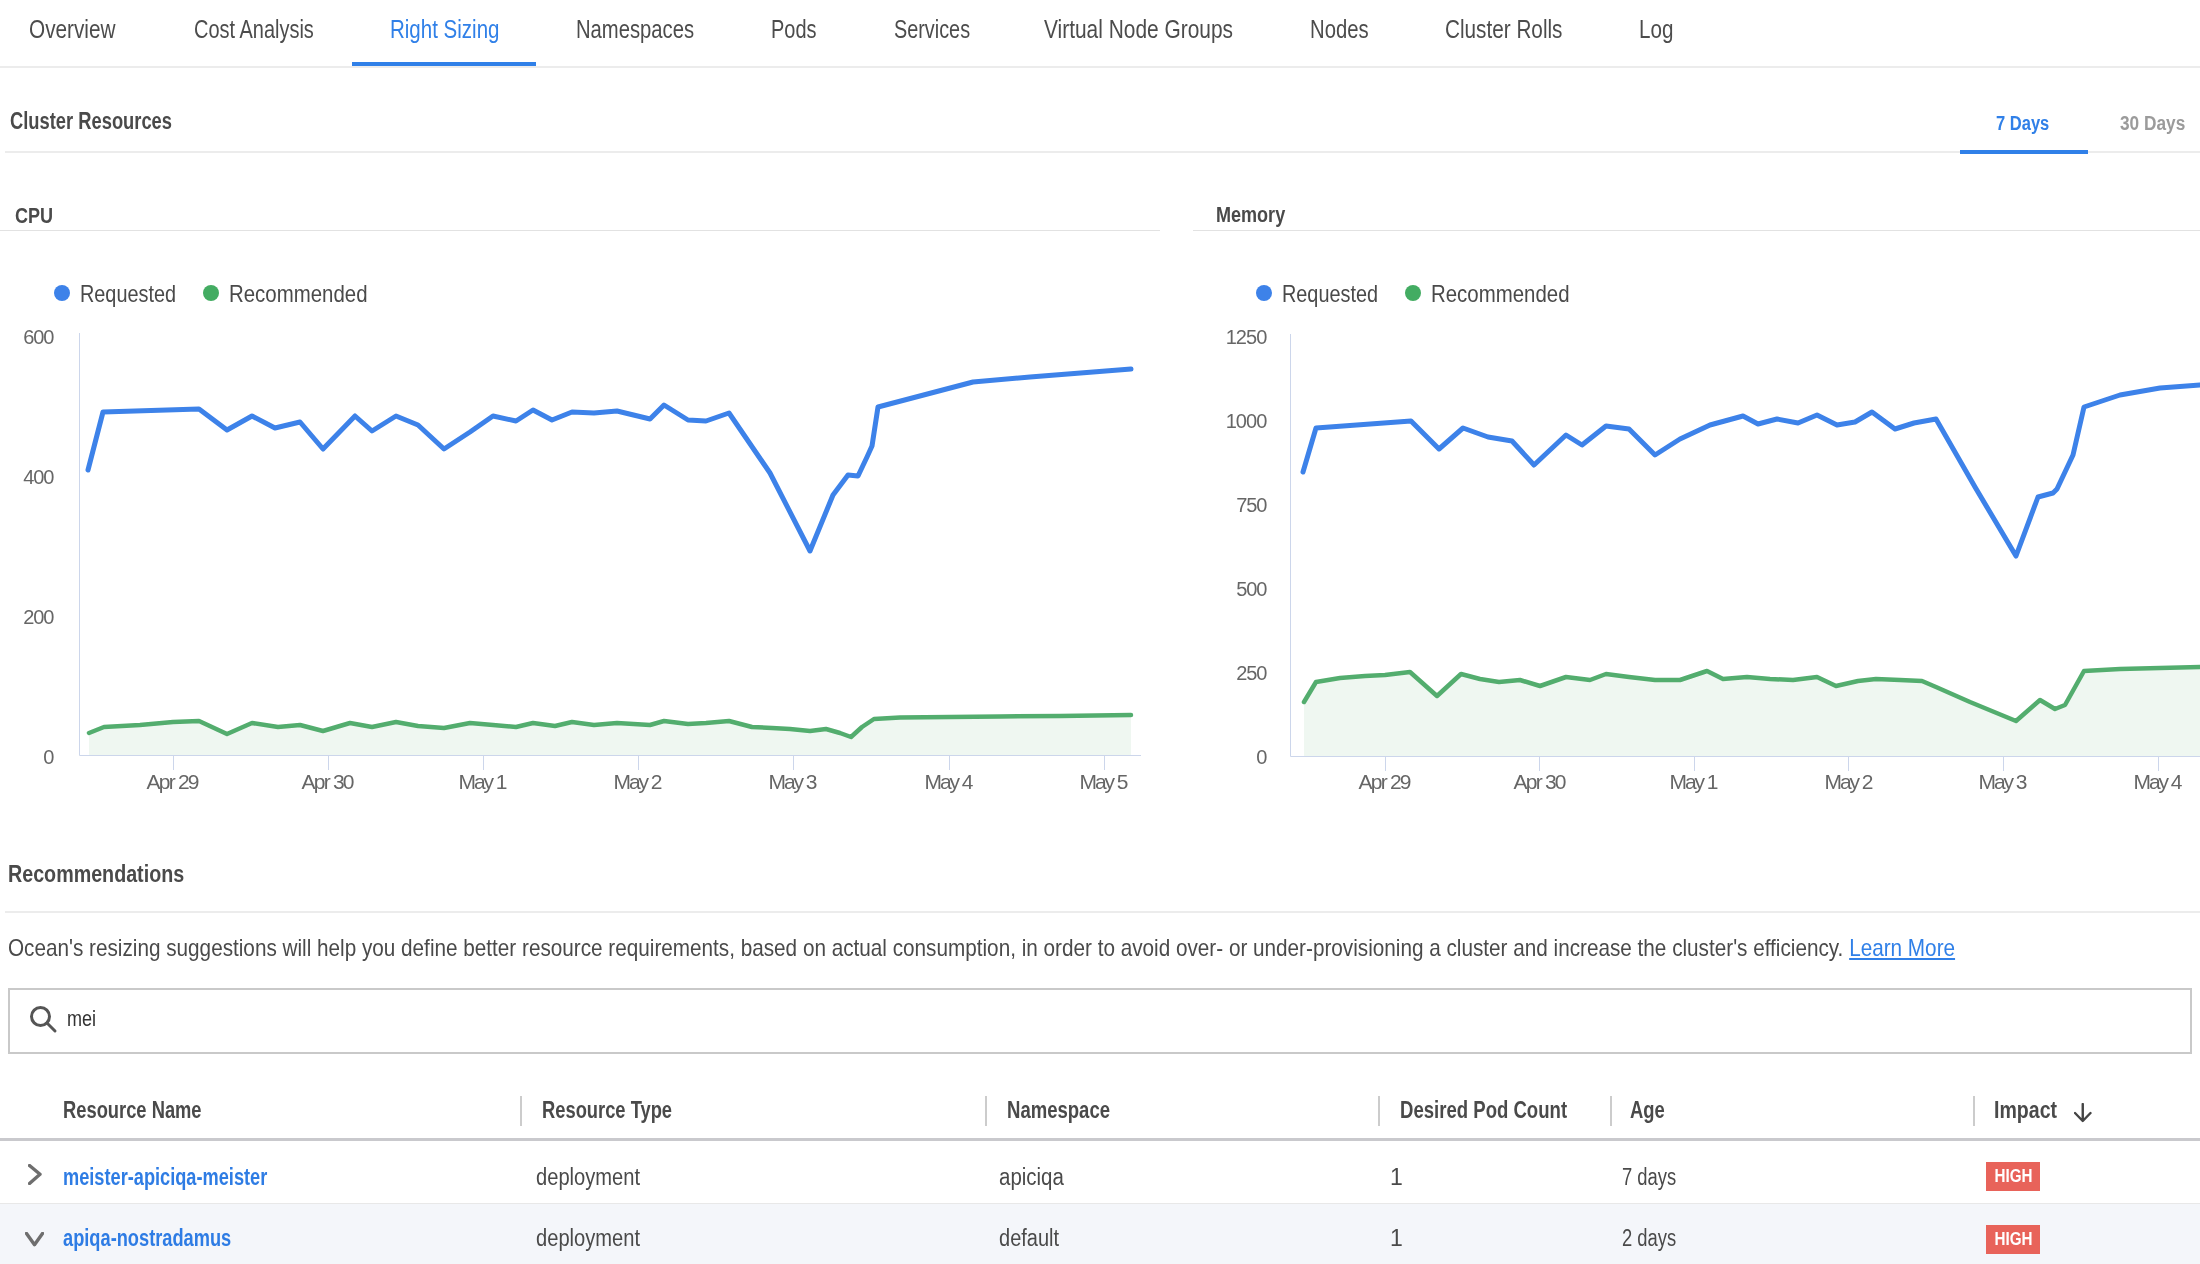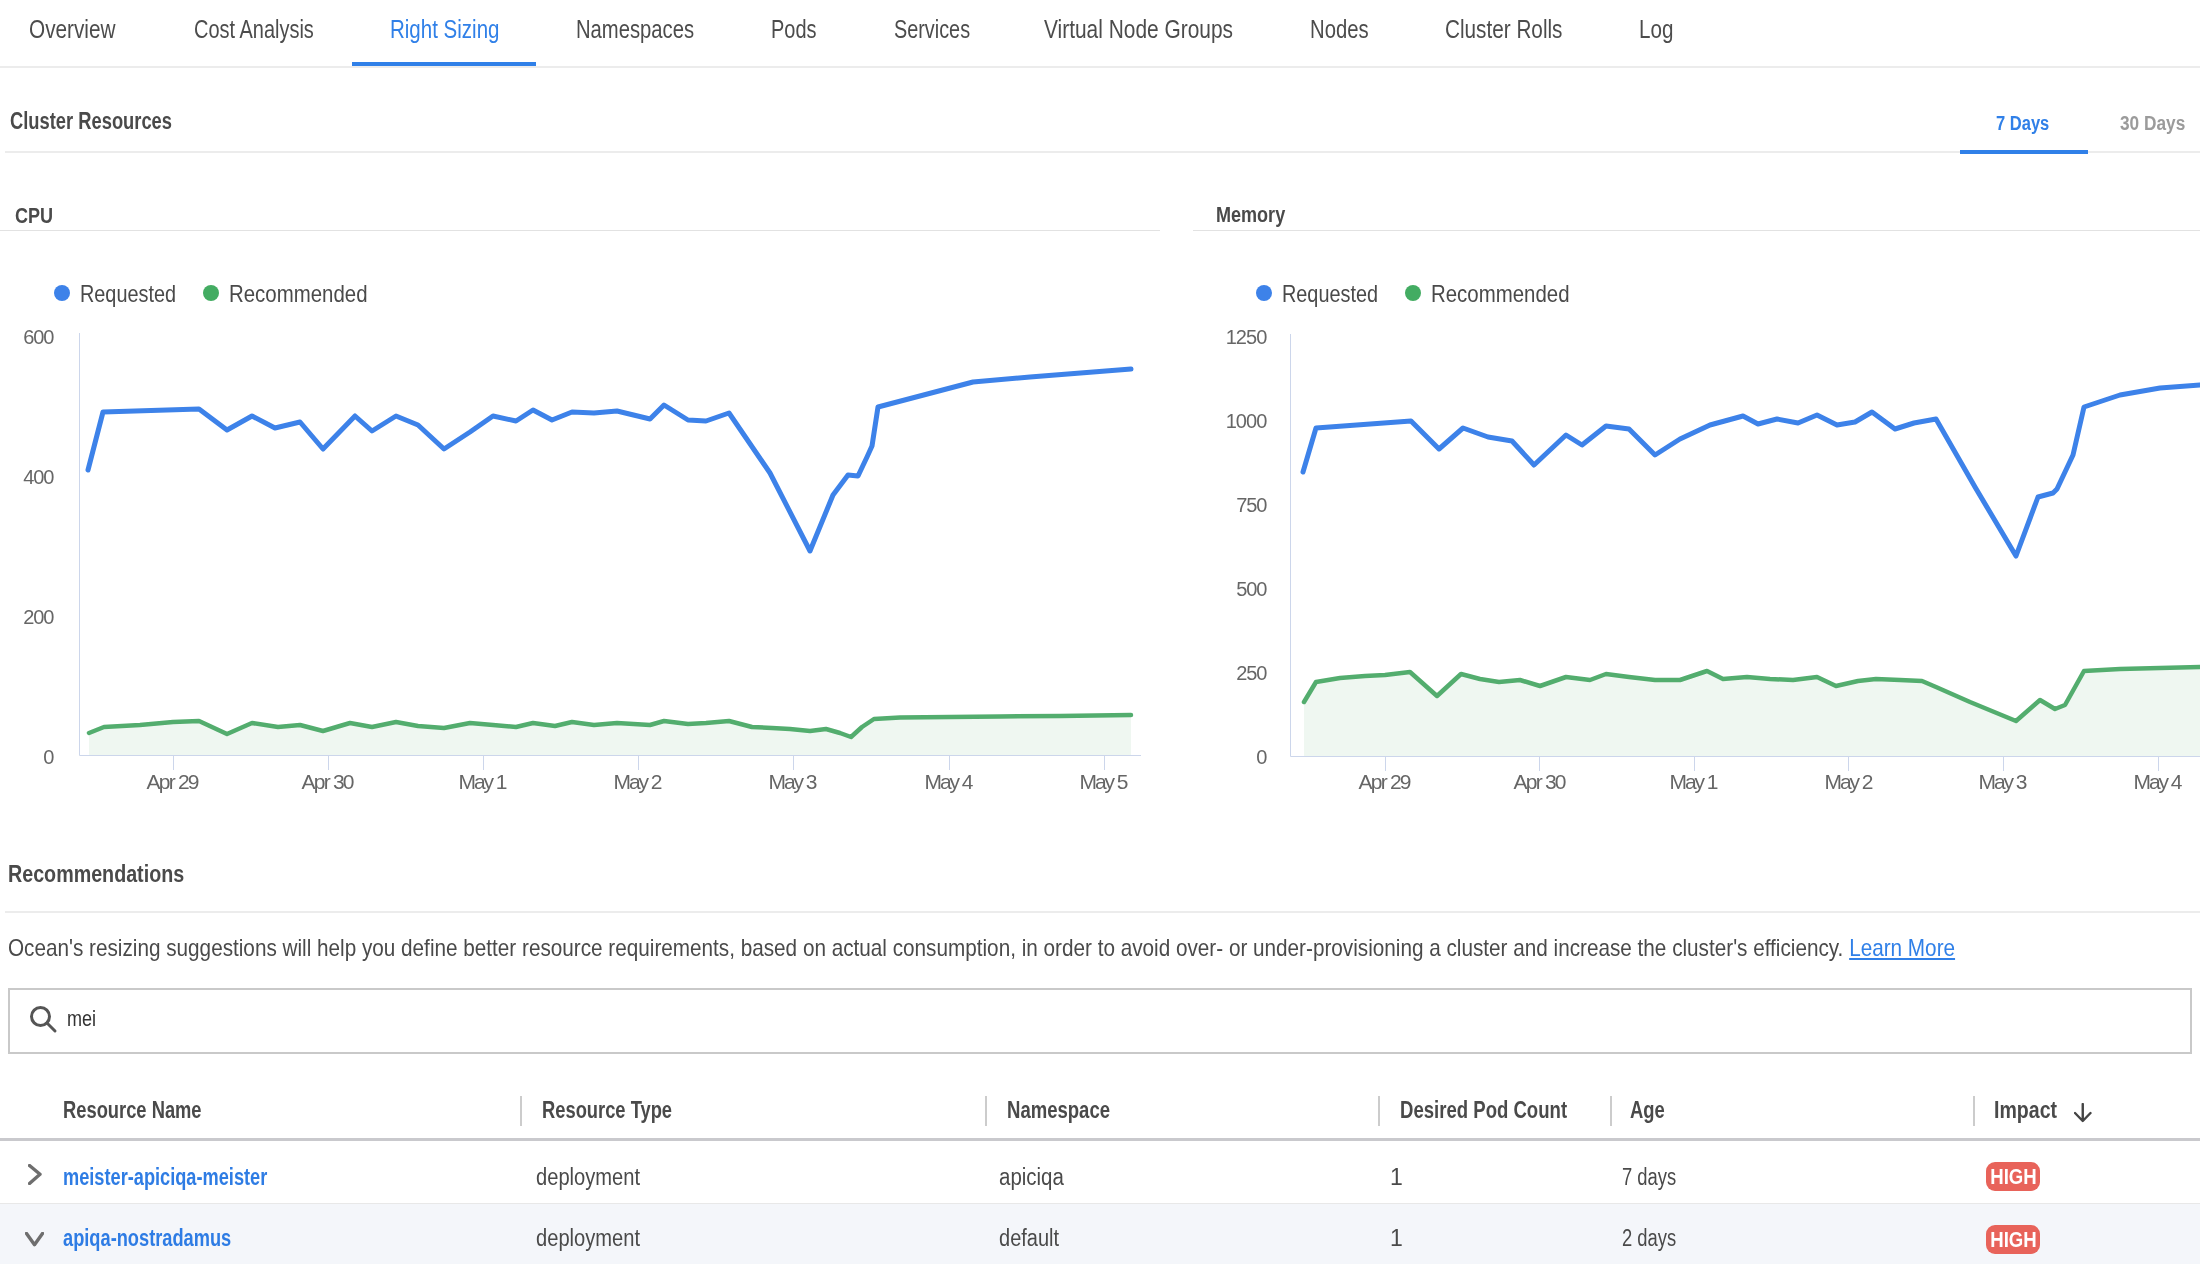--- a/index.html
+++ b/index.html
@@ -3,21 +3,21 @@
 <meta charset="utf-8">
 <style>
   * { margin:0; padding:0; box-sizing:border-box; }
   html,body { width:2200px; height:1264px; background:#fff; font-family:"Liberation Sans", sans-serif; }
   #page { position:relative; width:2200px; height:1264px; overflow:hidden; background:#fff;padding-left:33px; }
   .abs { position:absolute; white-space:nowrap; line-height:1; transform-origin:0 0; }
   .tab { top:16px; font-size:26px; color:#4c4c4c; }
   .th { top:1098.5px; font-size:23px; font-weight:700; color:#4a4a4a; }
   .td { font-size:23px; color:#4a4a4a; }
   .sep { top:1096px; width:2px; height:30px; background:#ccc; }
-  .badge { width:54px; height:29px; background:#e8635a; border-radius:9px; color:#fff; font-size:22px; font-weight:700; text-align:center; line-height:29px; }
+  .badge { width:54px; height:29px; background:#e8635a; border-radius:0; color:#fff; font-size:18px; font-weight:700; text-align:center; line-height:29px; }
 </style>
 </head>
 <body>
 <div id="page">
 
   <div class="abs" style="left:0;top:66px;width:2200px;height:1.5px;background:#ececec;"></div>
   <div class="abs tab" style="left:28.5px;transform:scaleX(0.798);">Overview</div>
   <div class="abs tab" style="left:194px;transform:scaleX(0.768);">Cost Analysis</div>
   <div class="abs tab" style="left:389.5px;color:#3080e8;transform:scaleX(0.789);">Right Sizing</div>
   <div class="abs tab" style="left:575.5px;transform:scaleX(0.778);">Namespaces</div>

